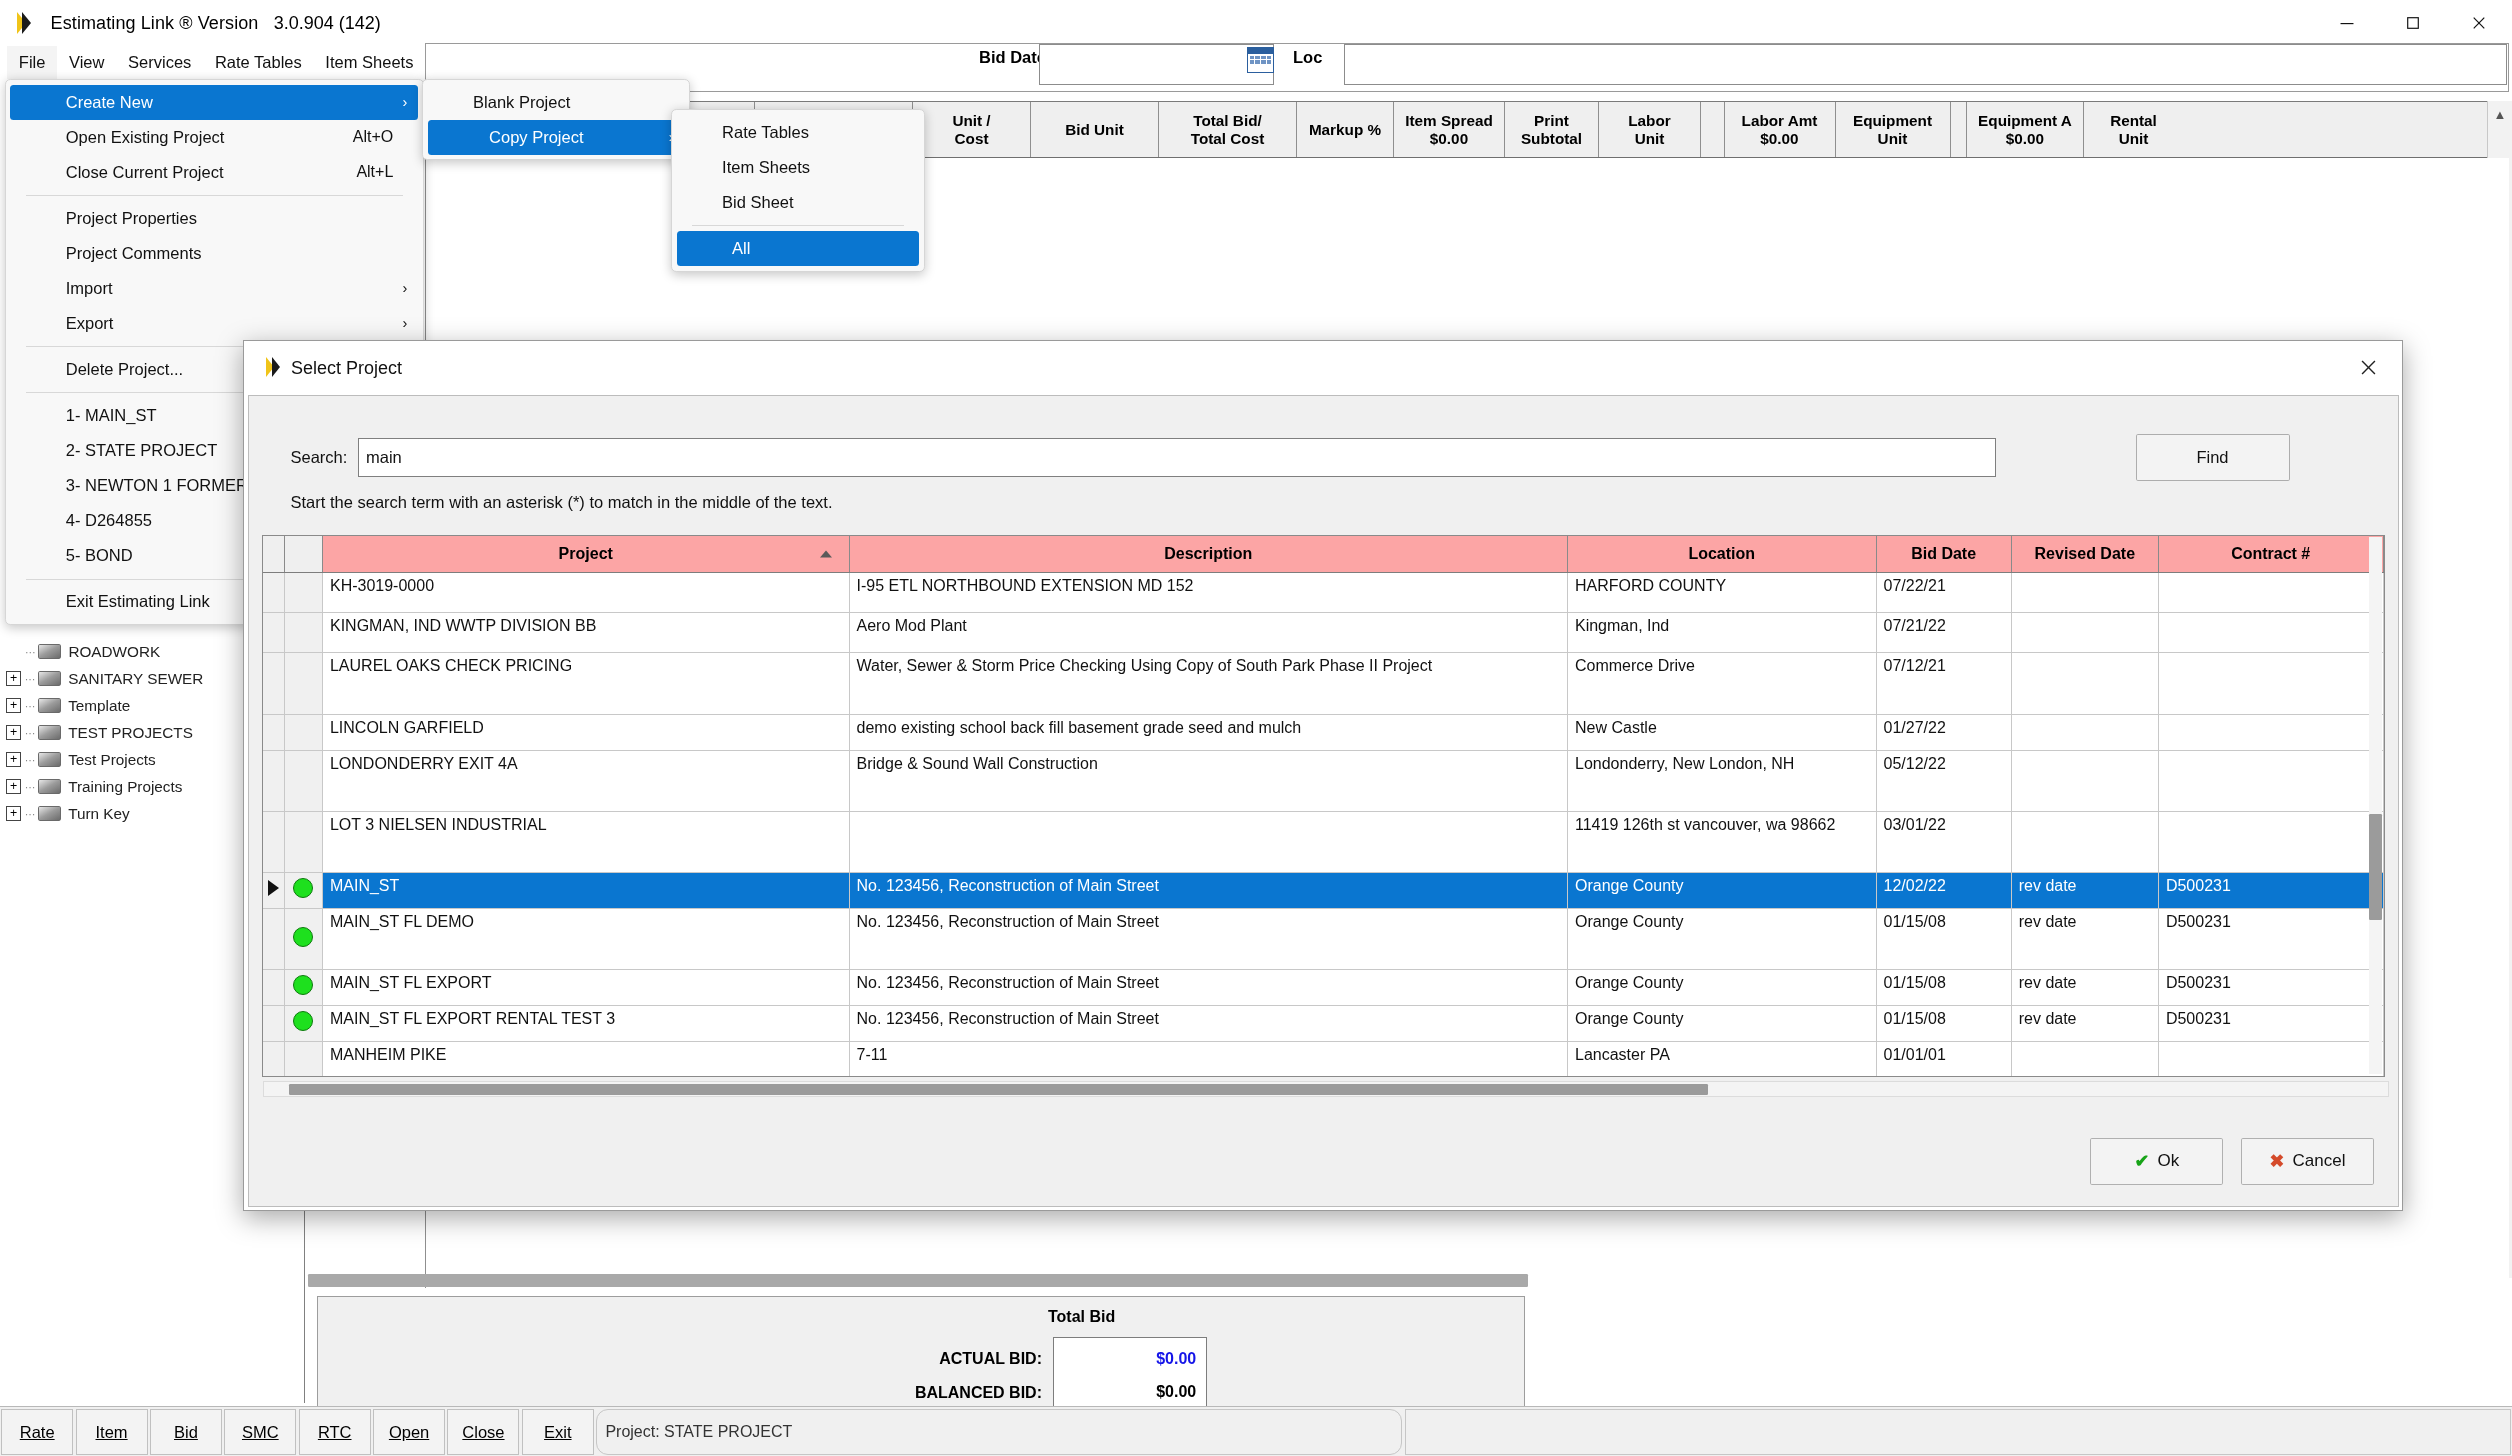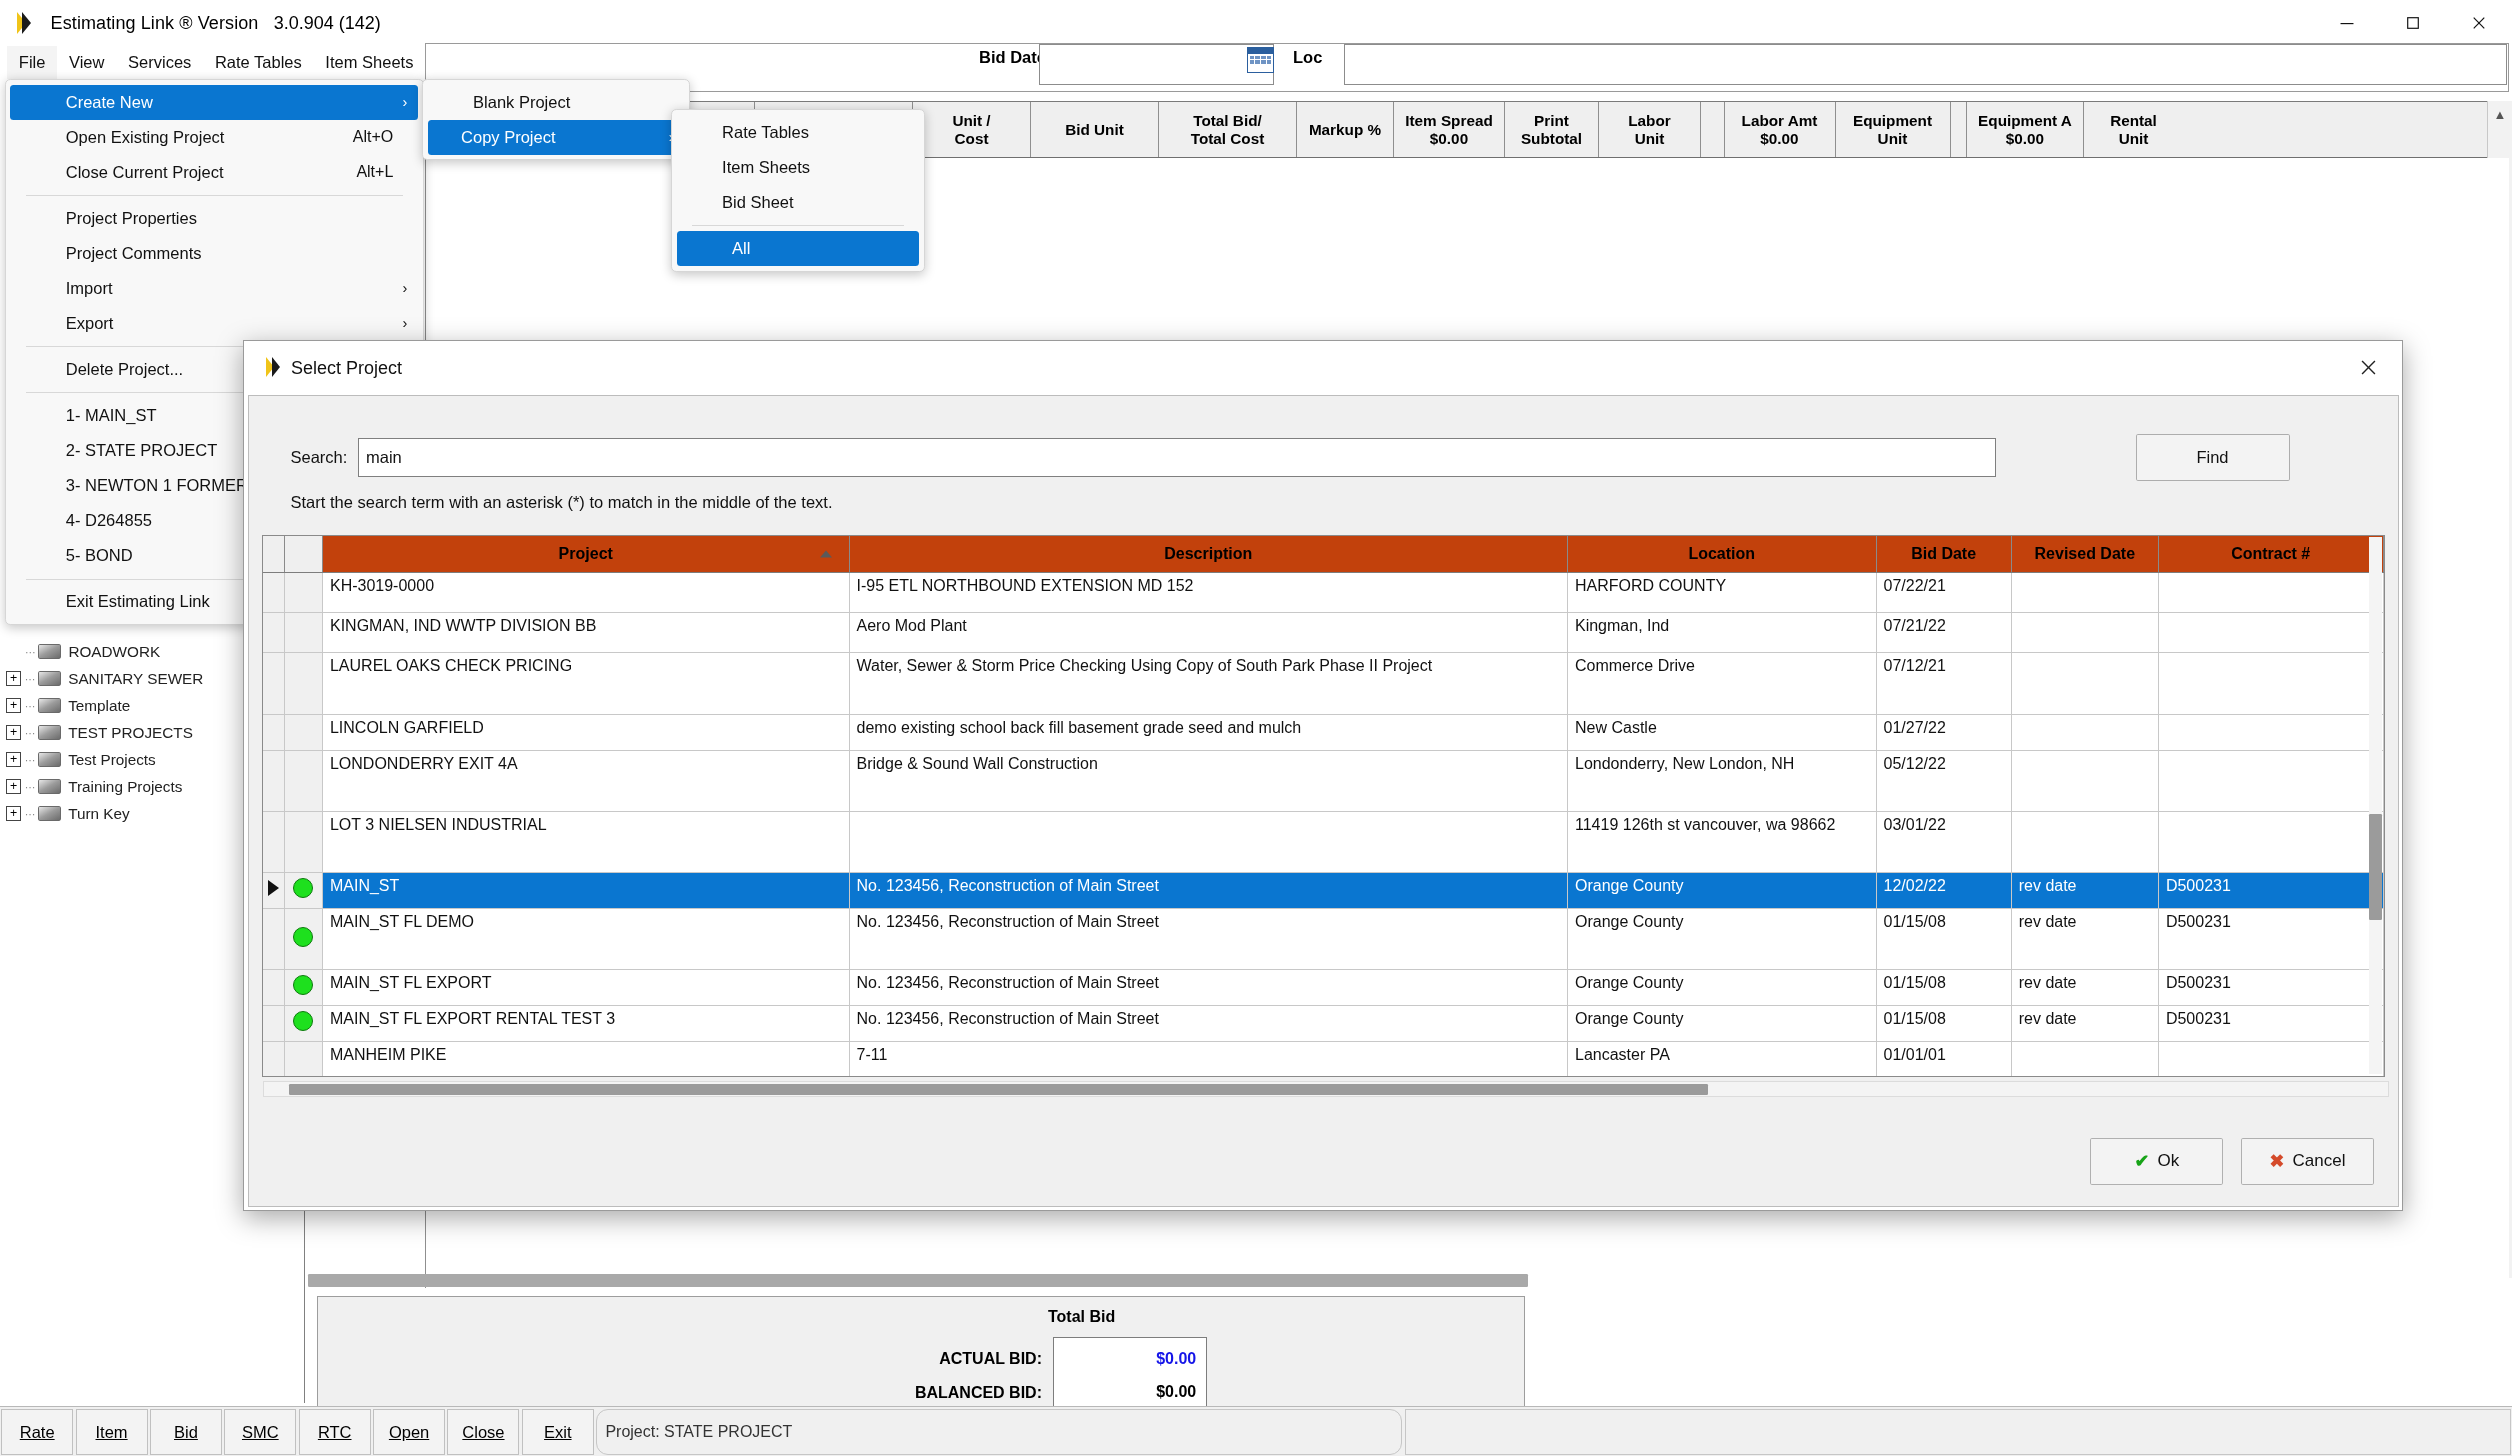--- a/index.html
+++ b/index.html
@@ -220,21 +220,21 @@
     position:absolute; left:42px; top:97px; font-size:16.5px; color:#111;
   }
 
   
   .tbl-wrap {
     position:absolute; left:13px; top:139px; right:13px; height:542px;
     background:#ffffff; border:1.2px solid #8a8a8a; overflow:hidden;
   }
   .tbl { width:100%; border-collapse:collapse; table-layout:fixed; }
   .tbl th {
-    background:#c2410c; border-right:1.2px solid #8a8a8a; border-bottom:1.8px solid #7d7d7d;
+    background:#fca5a5; border-right:1.2px solid #8a8a8a; border-bottom:1.8px solid #7d7d7d;
     font-size:16px; font-weight:bold; color:#000; height:36px; position:relative;
   }
   .tbl td {
     border-right:1.2px solid #c8c8c8; border-bottom:1.2px solid #c8c8c8;
     font-size:16px; color:#111; padding:4.7px 7px; vertical-align:top;
   }
   .col-arrow { width:20px; }
   .col-stat { width:35px; }
   .col-proj { width:483px; }
   .col-desc { width:659px; }
@@ -680,21 +680,21 @@
     <div class="dd-row">
       <span class="dd-label">Exit Estimating Link</span>
     </div>
   </div>
 
   <div class="dropdown" id="createnew-menu">
     <div class="dd-row">
       <span class="dd-label" style="margin-left:36px">Blank Project</span>
     </div>
     <div class="dd-row sel">
-      <span class="dd-label" style="margin-left:24px">Copy Project</span>
+      <span class="dd-label" style="margin-left:52px">Copy Project</span>
       <span class="dd-arrow">›</span>
     </div>
   </div>
 
   <div class="dropdown" id="copyproject-menu">
     <div class="dd-row">
       <span class="dd-label" style="margin-left:36px">Rate Tables</span>
     </div>
     <div class="dd-row">
       <span class="dd-label" style="margin-left:36px">Item Sheets</span>

